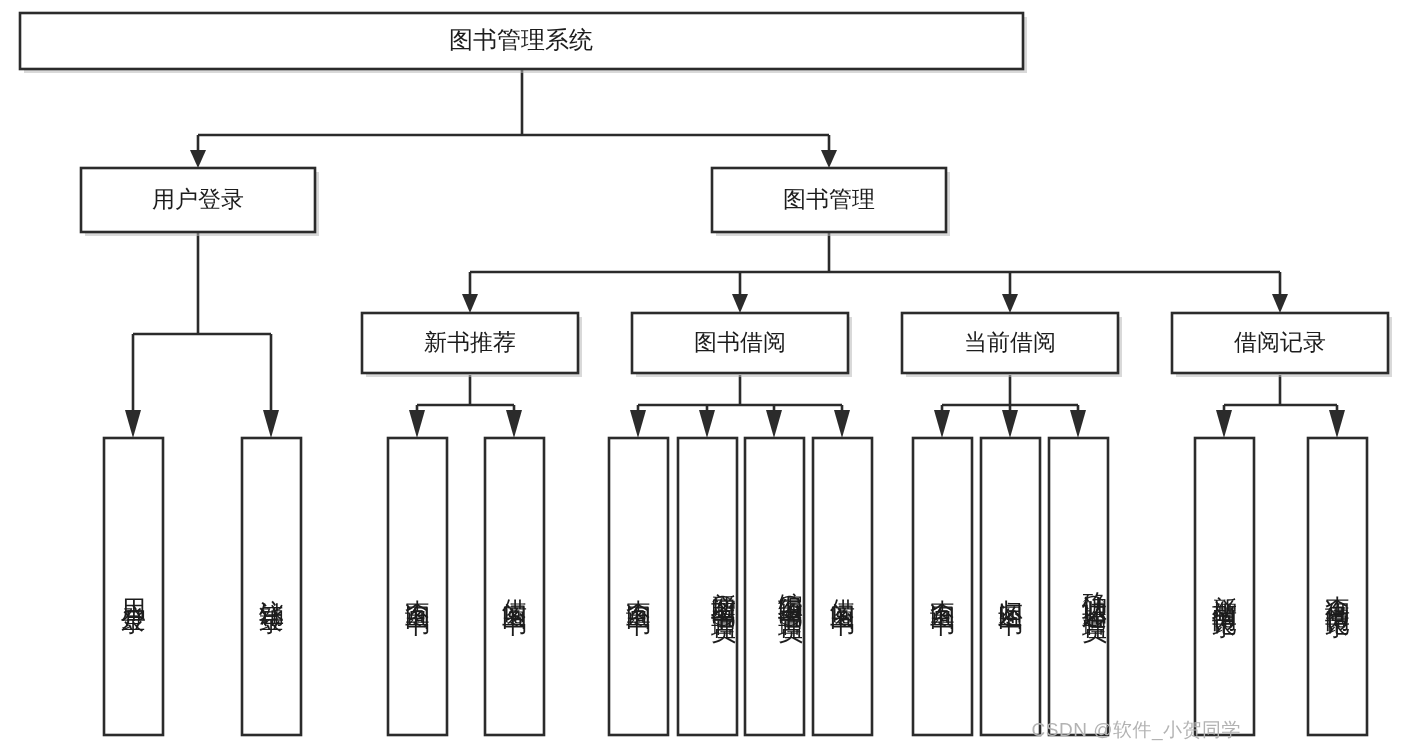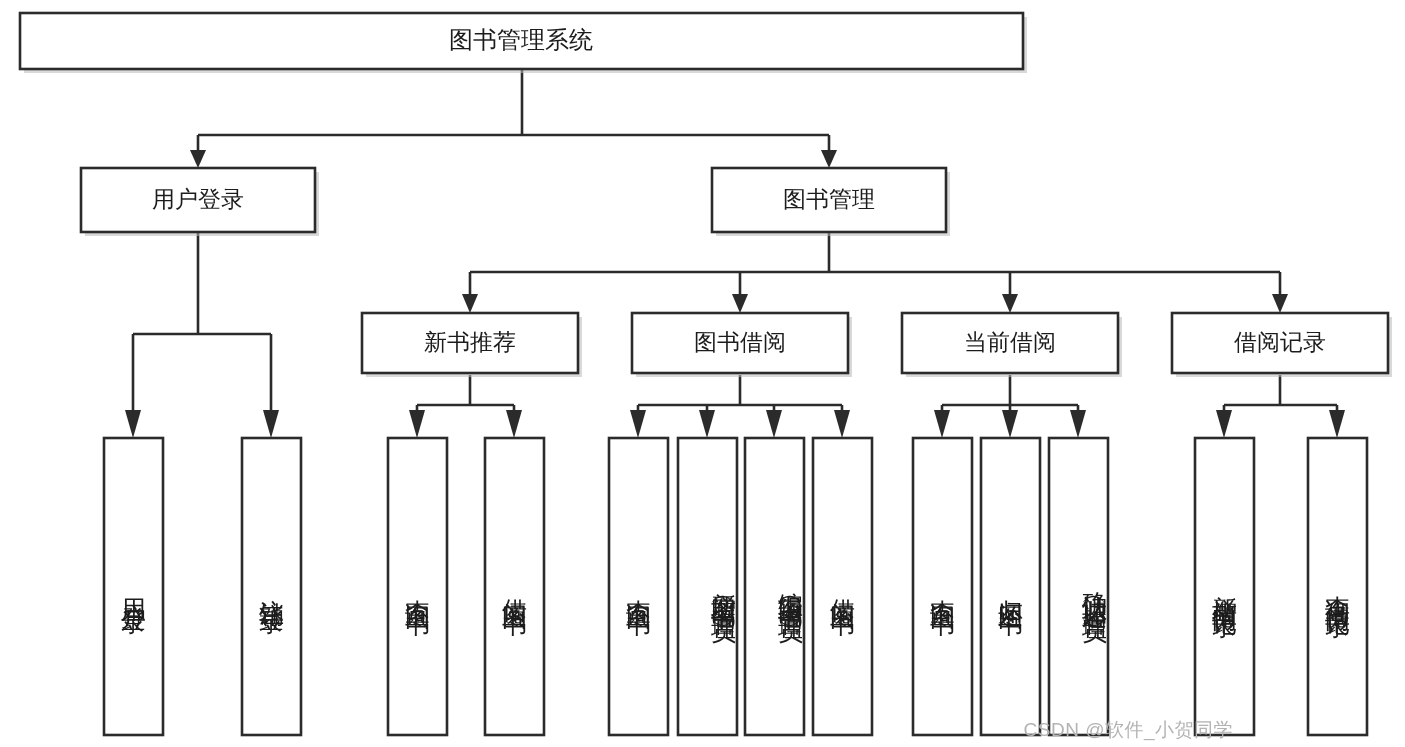--- a/index.html
+++ b/index.html
@@ -48,21 +48,21 @@
     font-size:25px;
     line-height:1.08;
     letter-spacing:4px;
     color:#1c1c1c;
     white-space:nowrap;
     text-align:center;
     pointer-events:none;
   }
   .watermark{
     position:absolute;
-    right:8px;
+    right:0;
     bottom:4px;
     font-family:"Liberation Sans","DejaVu Sans",sans-serif;
     font-size:19px;
     color:#b3b3b3;
     white-space:nowrap;
     letter-spacing:.5px;
   }
 </style>
 </head>
 <body>

